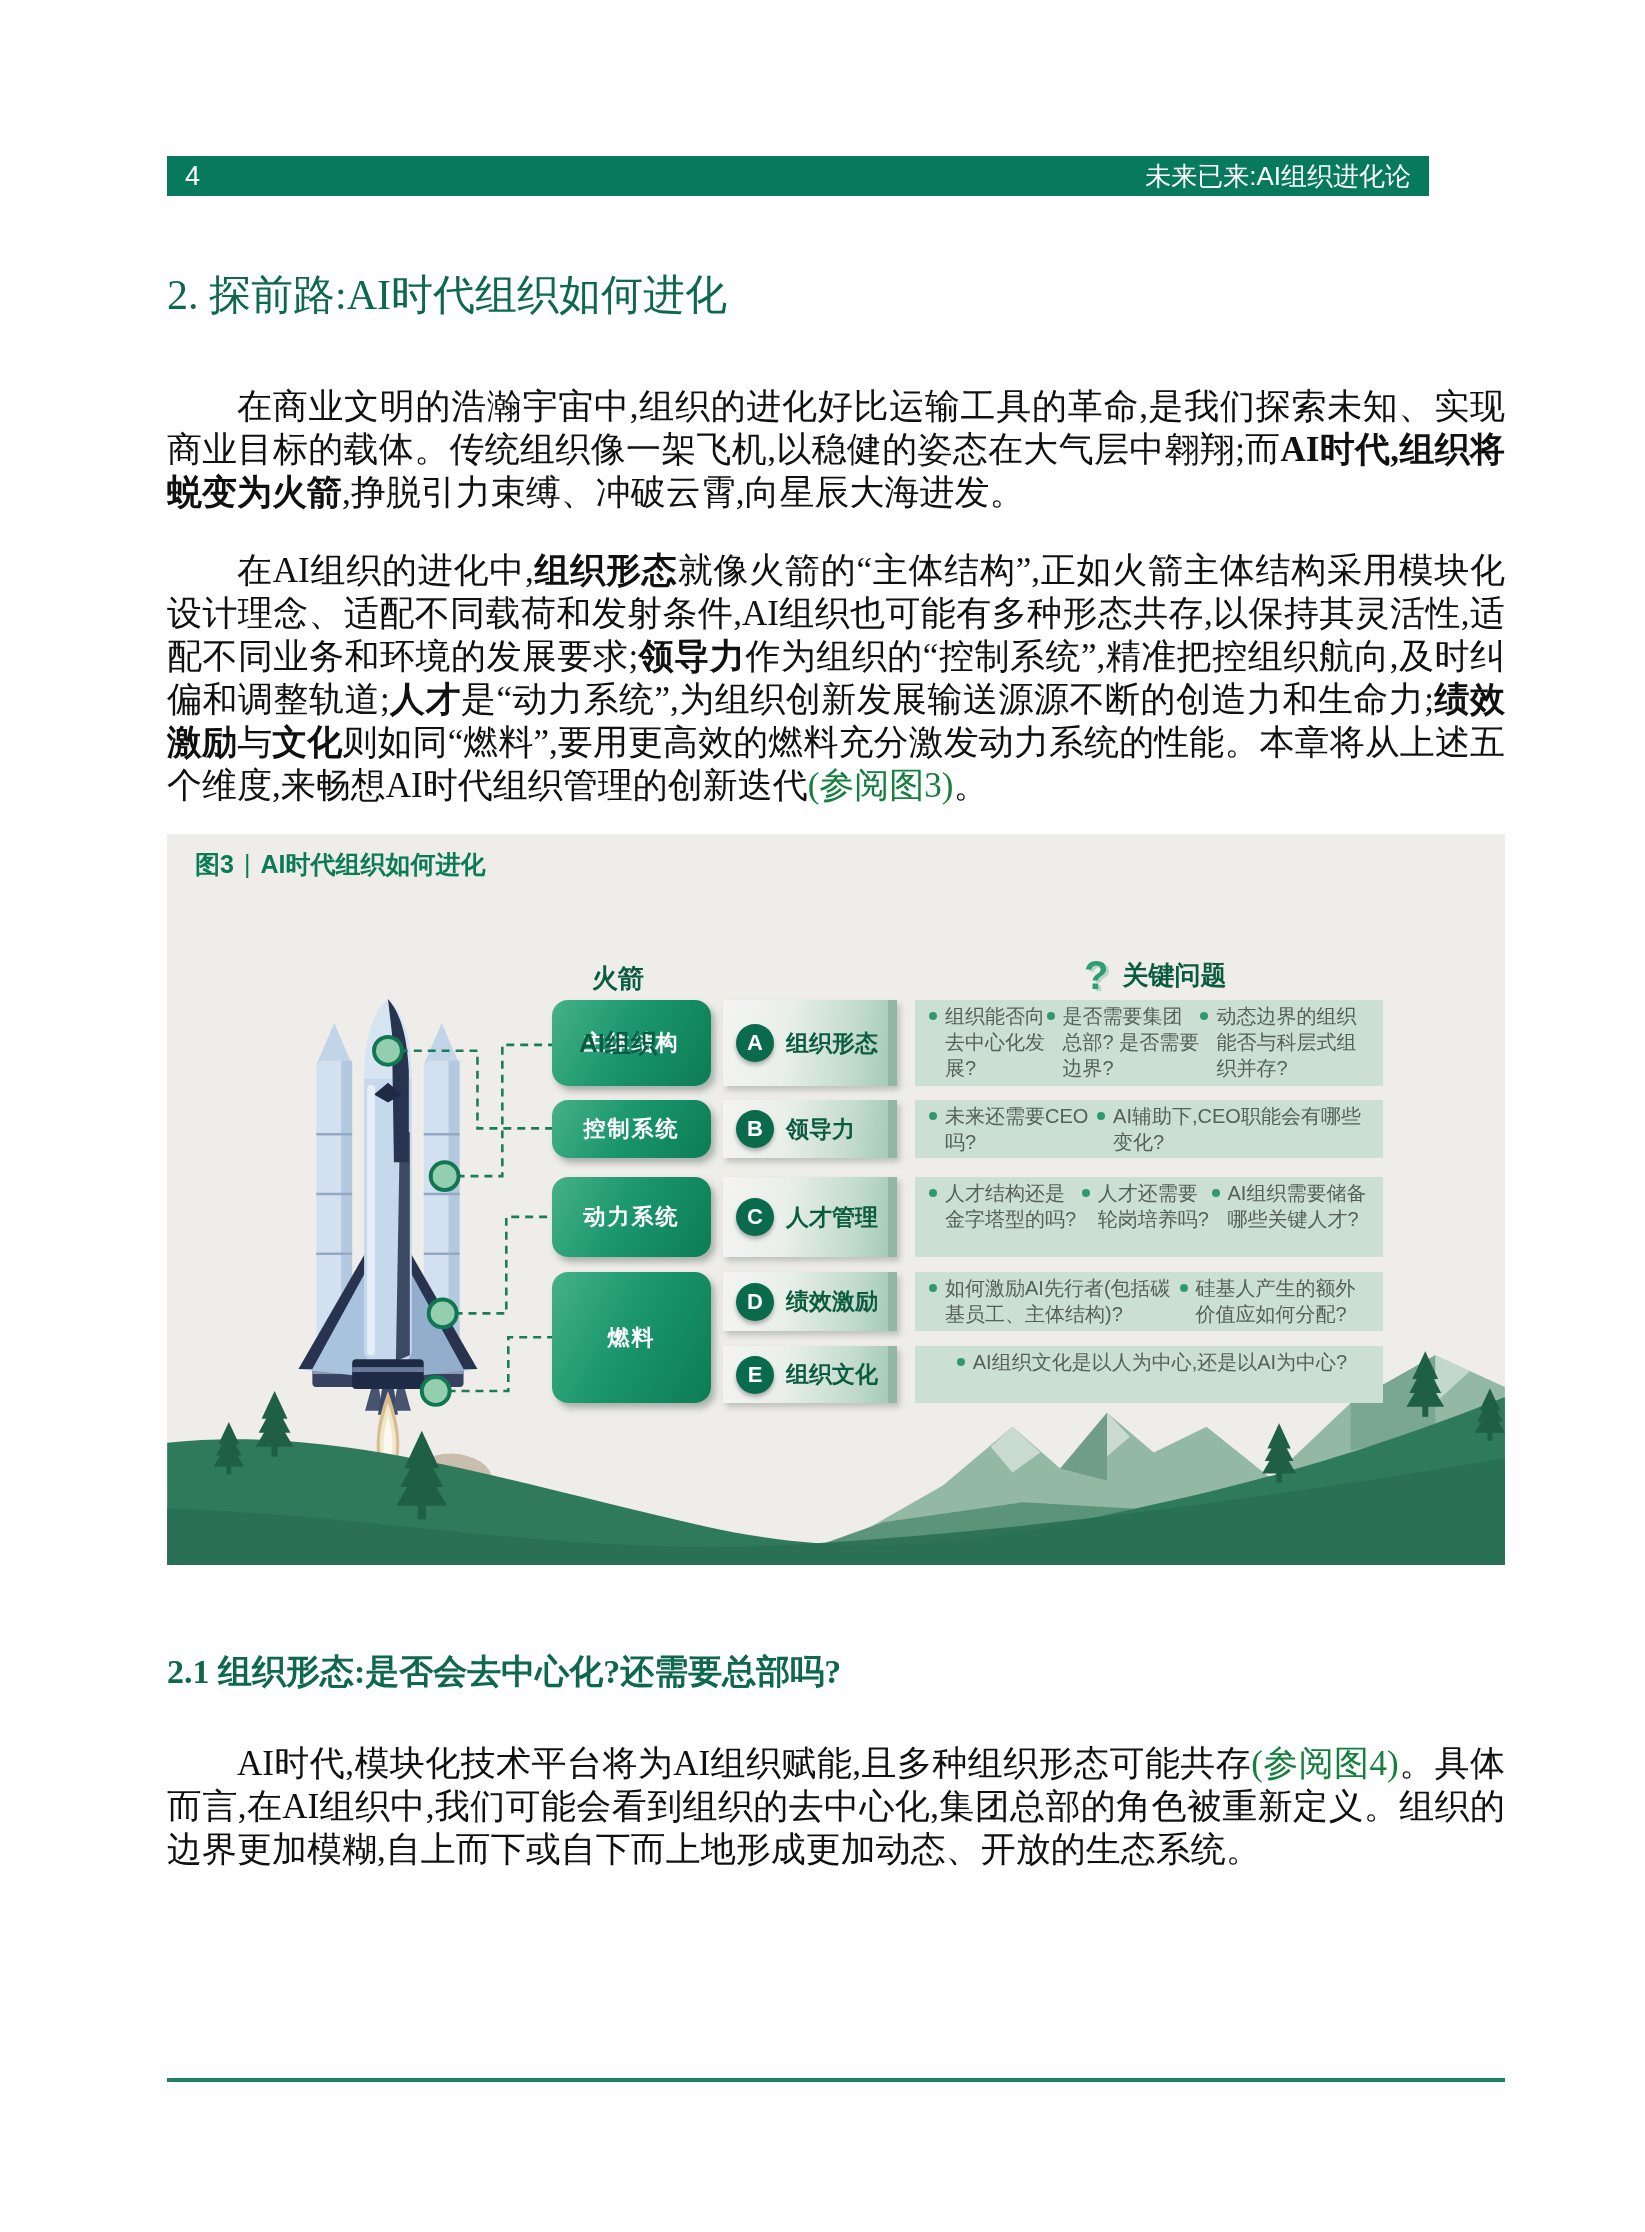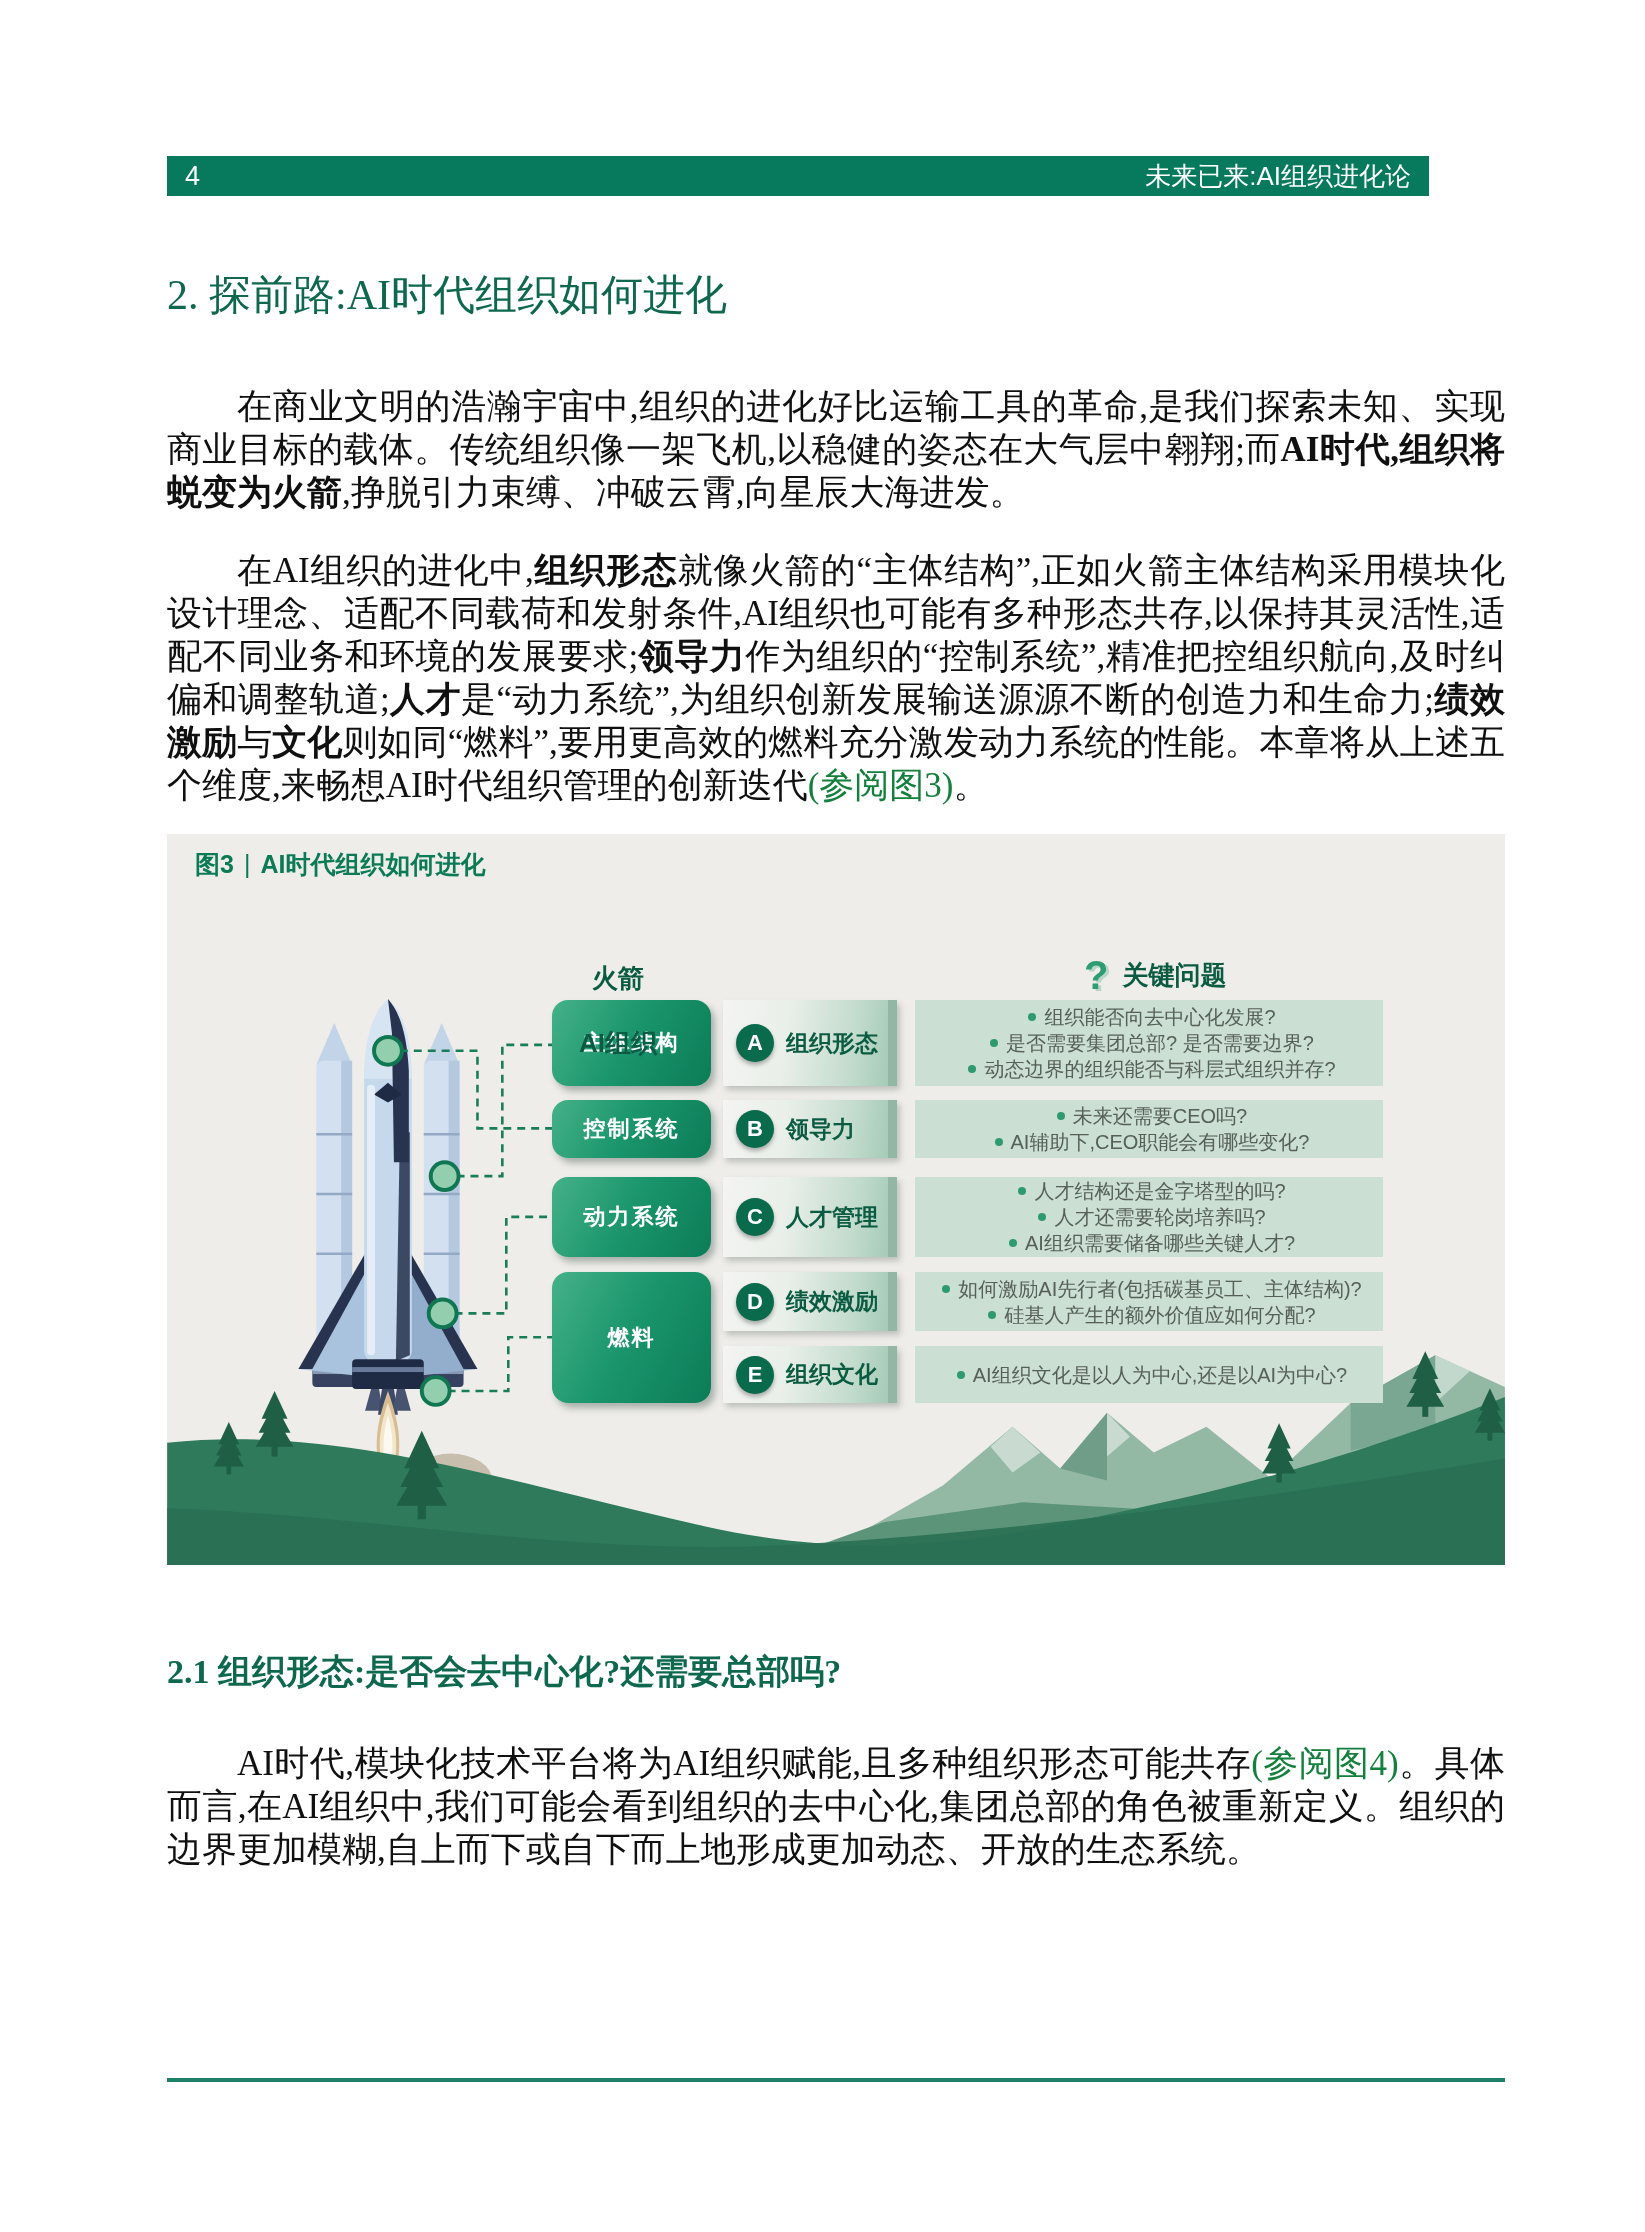--- a/index.html
+++ b/index.html
@@ -77,23 +77,22 @@
     box-shadow:3px 4px 6px rgba(60,80,70,0.28);
   }
   .letter-badge {
     width:38px; height:38px; border-radius:50%; background:#0a6a4c; color:#fff;
     font-weight:bold; font-size:22px; display:flex; align-items:center;
     justify-content:center; box-shadow:0 3px 4px rgba(0,0,0,0.3); flex:none;
   }
   .dim-label { font-size:23px; font-weight:bold; color:#0b5b43; white-space:nowrap; }
   .q-box {
     position:absolute; left:748px; width:468px; background:#cbdfd3;
-    display:flex; flex-direction:column; justify-content:center;
+    display:flex; justify-content:center;
     padding:3px 8px 3px 14px;
-    align-items:center;
   }
   .q-item { display:flex; font-size:20px; line-height:26px; color:#566059; }
   .q-dot {
     width:8px; height:8px; border-radius:50%; background:#2f9a6e;
     margin:9px 8px 0 0; flex:none;
   }
   
   .footer-rule { position:absolute; left:167px; top:2078px; width:1338px; height:4px; background:#1e8066; }
   .footer-row {
     position:absolute; left:167px; top:2097px; width:1338px;

